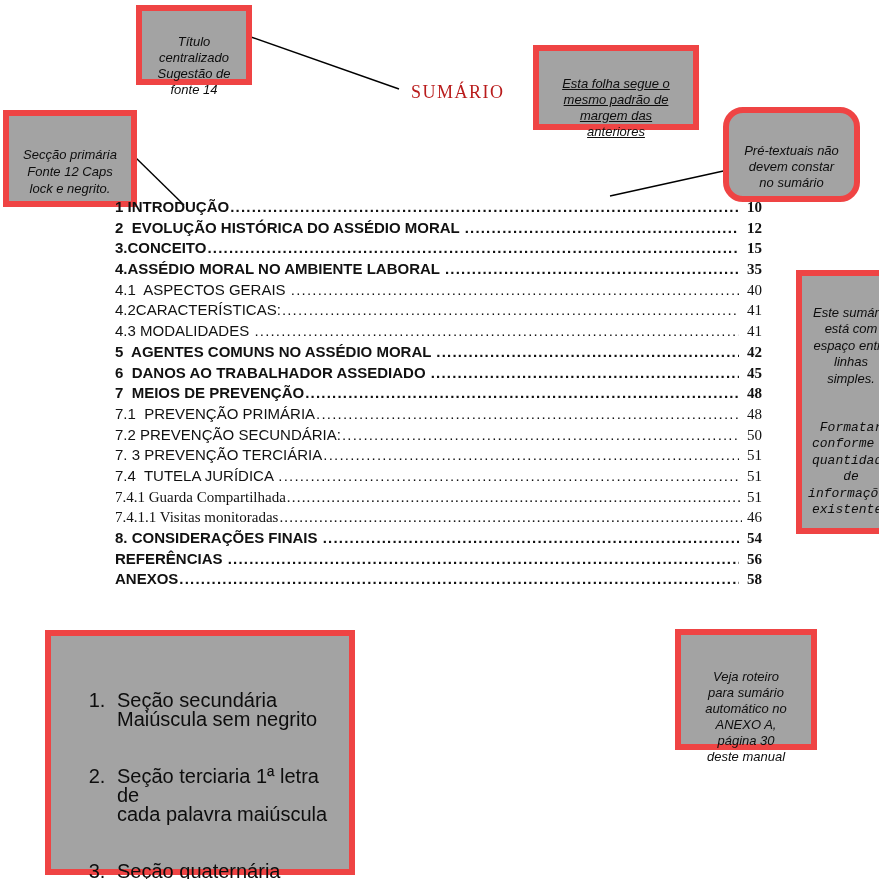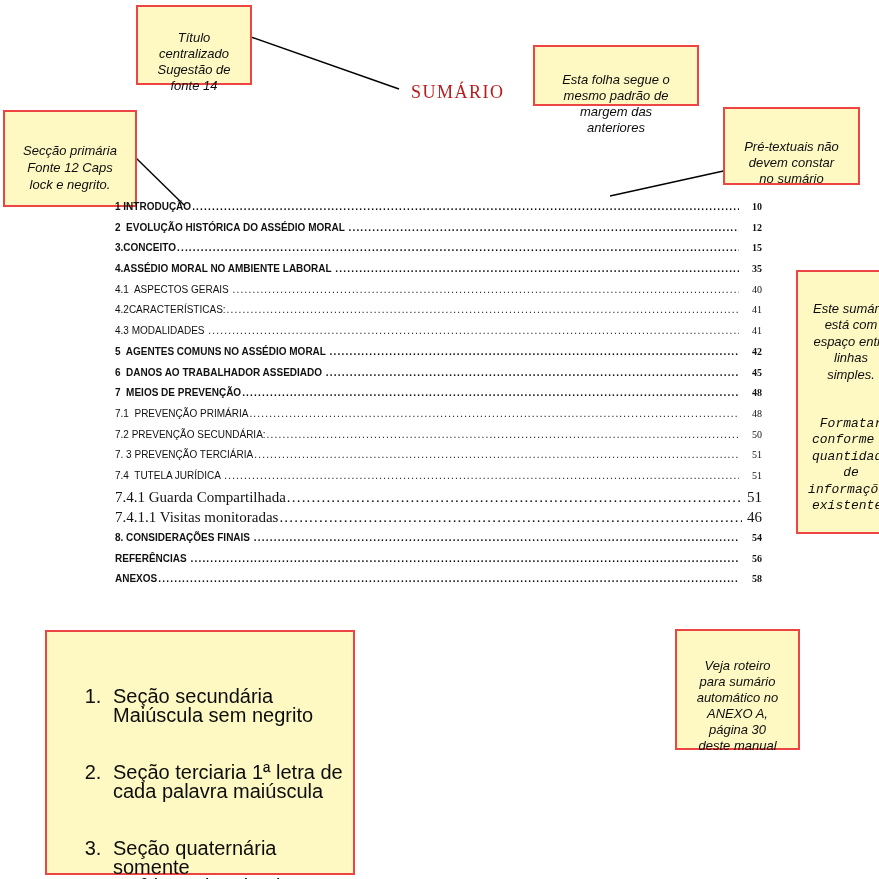--- a/index.html
+++ b/index.html
@@ -3,44 +3,44 @@
 <meta charset="utf-8">
 <style>
   html,body { margin:0; padding:0; background:#ffffff; }
   #canvas {
     position:relative; width:879px; height:879px; background:#ffffff;
     font-family:"Liberation Sans", sans-serif; color:#111111; overflow:hidden;
   }
   
   #lines { position:absolute; left:0; top:0; width:879px; height:879px; z-index:1; pointer-events:none; }
   .callout {
-    position:absolute; z-index:2; background:#fef9c3; border:2px solid #ef4444;
+    position:absolute; z-index:2; background:#a3a3a3; border:6px solid #ef4444;
     box-sizing:border-box; text-align:center; white-space:pre-line;
     font-style:italic; font-size:13px; line-height:16px; color:#0d0d0d;
   }
   .callout .para { margin:0; white-space:pre-line; }
   #box-titulo      { left:136px; top:5px;   width:116px; height:80px; padding-top:7px; }
-  #box-folha       { left:533px; top:45px;  width:166px; height:61px; padding-top:9px; }
-  #box-pretextuais { left:723px; top:107px; width:137px; height:78px; padding-top:14px; }
+  #box-folha       { left:533px; top:45px;  width:166px; height:85px; padding-top:9px;text-decoration:underline; }
+  #box-pretextuais { left:723px; top:107px; width:137px; height:95px; padding-top:14px;border-radius:20px; }
   #box-seccao      { left:3px;   top:110px; width:134px; height:97px; padding-top:13px; line-height:17px; }
   #box-espaco      { left:796px; top:270px; width:110px; height:264px; padding-top:12px; line-height:16.5px; }
   #box-espaco .para + .para { margin-top:16px;font-family:Liberation Mono, monospace; }
-  #box-anexo       { left:675px; top:629px; width:125px; height:121px; padding-top:11px; }
+  #box-anexo       { left:675px; top:629px; width:142px; height:121px; padding-top:18px; }
   #box-secoes {
     left:45px; top:630px; width:310px; height:245px;
     font-style:normal; text-align:left; font-size:20px; line-height:19px;
   }
   #box-secoes ol { margin:17px 6px 0 0; padding-left:60px; }
   #box-secoes li { margin-bottom:19px; white-space:pre-line; padding-left:6px; }
   #page-title {
     position:absolute; left:411px; top:82px; z-index:2;
     font-family:"Liberation Serif", serif; font-size:18px; letter-spacing:1.5px; color:#b91c1c;
   }
   #toc { position:absolute; left:115px; top:197px; width:647px; z-index:2; }
-  .toc-row { display:flex; align-items:baseline; line-height:20.68px; font-size:10px; }
+  .toc-row { display:flex; align-items:baseline; line-height:20.68px; font-size:15px; }
   .toc-label { white-space:pre; }
   .toc-dots { flex:1; overflow:hidden; white-space:nowrap; margin-left:1px; }
   .toc-dots::after {
     content:"........................................................................................................................................................................";
     letter-spacing:1.2px;
   }
   .toc-page { font-family:"Liberation Serif", serif; margin-left:3px; min-width:20px; text-align:right; }
   .toc-row.b .toc-label, .toc-row.b .toc-dots, .toc-row.b .toc-page { font-weight:bold; }
   .toc-row.serif { font-family:"Liberation Serif", serif; font-size:15px; }
   .toc-row.serif .toc-page { margin-left:0; }

